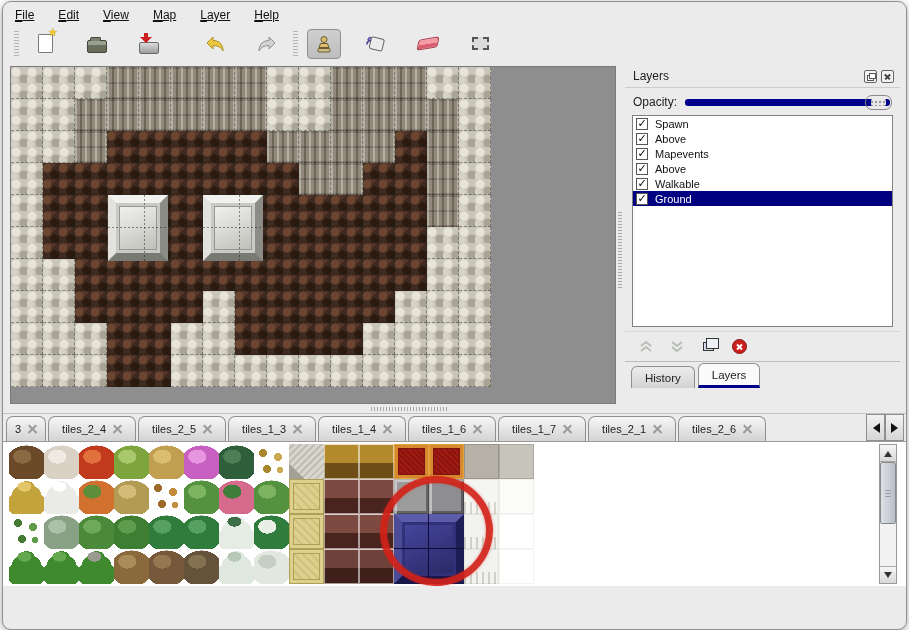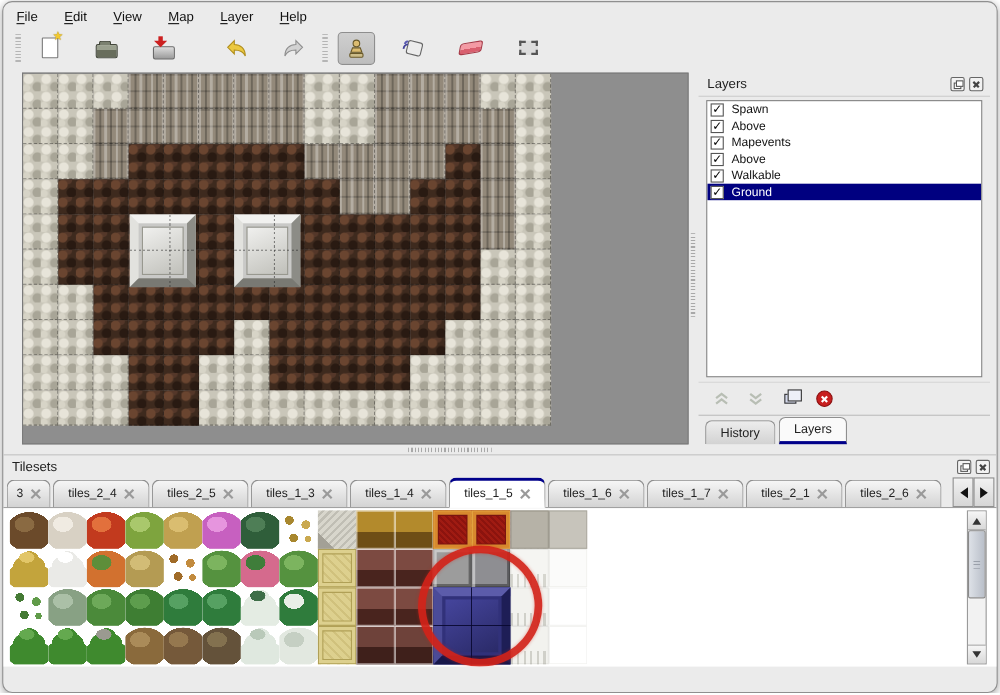--- a/index.html
+++ b/index.html
@@ -2,42 +2,42 @@
 <html><head>
 <meta charset="utf-8">
 <style>
   html,body{margin:0;padding:0;background:#ffffff;font-family:"Liberation Sans","DejaVu Sans",sans-serif;}
   *{box-sizing:border-box;}
   .window{position:relative;width:905px;height:629px;margin:1px auto 0;background:#ebebeb;
     border:1px solid #8f8f8f;border-radius:9px;overflow:hidden;box-shadow:0 2px 8px rgba(0,0,0,.35);}
 
   
   .menubar{height:23px;display:flex;align-items:center;gap:24px;padding:3px 0 0 12px;font-size:12px;color:#111;}
-  .menu-item{cursor:default;}
+  .menu-item{cursor:default;text-decoration:underline;}
   .menu-item u{text-underline-offset:2px;}
 
   
   .toolbar{height:37px;display:flex;align-items:center;padding-left:4px;}
   .tgrip{width:5px;height:26px;margin:0 7px;background:repeating-linear-gradient(180deg,#b5b5b5 0 1px,transparent 1px 3px);}
   .tb{border:1px solid transparent;background:transparent;width:34px;height:30px;margin:0 2px;
       display:inline-flex;align-items:center;justify-content:center;padding:0;border-radius:4px;}
   .tb.active{background:linear-gradient(#cfcfcf,#bdbdbd);border:1px solid #8e8e8e;}
   .gap{width:14px;}
   .ic-new{position:relative;width:15px;height:19px;background:#fff;border:1px solid #7a7a7a;border-radius:1px;display:inline-block;}
   .ic-new .star{position:absolute;right:-6px;top:-9px;color:#f2c930;text-shadow:0 0 1px #8a6c10;font-size:11px;font-family:"DejaVu Sans",sans-serif;}
   .ic-open{position:relative;width:20px;height:13px;background:linear-gradient(180deg,#9aa08e 0 4px,#686d5c 4px);border:1px solid #42463a;border-radius:2px;display:inline-block;margin-top:5px;}
   .ic-open::before{content:"";position:absolute;left:2px;top:-4px;width:9px;height:3px;background:#7b8170;border:1px solid #42463a;border-bottom:none;border-radius:2px 2px 0 0;}
   .ic-save{position:relative;width:20px;height:12px;background:linear-gradient(#dcdcdc,#9c9c9c);border:1px solid #6a6a6a;border-radius:2px;display:inline-block;margin-top:8px;}
   .ic-save::before{content:"";position:absolute;left:4px;top:-10px;width:4px;height:5px;background:#cc2020;}
   .ic-save::after{content:"";position:absolute;left:0px;top:-6px;border:6px solid transparent;border-top:6px solid #cc2020;border-bottom:none;}
   .ic-eraser{width:20px;height:11px;background:linear-gradient(#f49aa4 0 55%,#d95f6e 55%);border:1px solid #a83a48;border-radius:3px;transform:skewX(-20deg) rotate(-10deg);display:inline-block;}
   .ic-select{width:17px;height:13px;border:2px dashed #555;background:#dcdcdc;display:inline-block;}
 
   
-  .main{display:flex;height:342px;padding:4px 6px 0 7px;margin-left:10px;}
+  .main{display:flex;height:342px;padding:4px 6px 16px 7px;}
   .map-view{width:606px;height:338px;border:1px solid #7a7a7a;background:#8e8e8e;position:relative;overflow:hidden;flex:none;}
   .map-canvas{position:absolute;left:0;top:0;display:grid;grid-template-columns:repeat(15,32px);grid-auto-rows:32px;}
   .mcell{width:32px;height:32px;border-right:1px dashed rgba(20,20,20,.38);border-bottom:1px dashed rgba(20,20,20,.38);}
   .m-L{background-color:#c9c6b9;background-image:
       radial-gradient(circle at 5px 5px,#e7e4d9 4px,rgba(0,0,0,0) 5px),
       radial-gradient(circle at 13px 12px,#a8a597 4px,rgba(0,0,0,0) 5px),
       radial-gradient(circle at 3px 13px,#d7d4c7 3px,rgba(0,0,0,0) 4px);
       background-size:16px 16px;}
   .m-C{background-color:#93897a;background-image:
       repeating-linear-gradient(90deg,rgba(255,255,255,.3) 0 2px,rgba(0,0,0,0) 2px 5px,rgba(0,0,0,.25) 5px 7px,rgba(0,0,0,0) 7px 10px),
@@ -403,20 +403,27 @@
       </div>
 
     <div class="right-panel">
       <div class="panel-titlebar">
         <span>Layers</span>
         <span class="sp"></span>
         <span class="wicon float-icon"></span>
         <span class="wicon close-icon"></span>
       </div>
       <div class="panel-sep"></div>
+      <div class="opacity-row">
+        <span>Opacity:</span>
+        <span class="slider">
+          <span class="track"></span>
+          <span class="handle"></span>
+        </span>
+      </div>
       <div class="layer-list">
           <div class="lrow">
             <div class="cb">✓</div>
             <span>Spawn</span>
           </div>
           <div class="lrow">
             <div class="cb">✓</div>
             <span>Above</span>
           </div>
           <div class="lrow">
@@ -459,49 +466,39 @@
           <div class="ptab active">Layers</div>
         </div>
     </div>
   </div>
 
   <div class="hsplit">
       <div class="grip"></div>
     </div>
 
   <div class="tilesets-panel">
-    <div class="panel-titlebar">
-      <span>Tilesets</span>
-      <span class="sp"></span>
-      <span class="wicon float-icon"></span>
-      <span class="wicon close-icon"></span>
-    </div>
     <div class="tileset-tabs">
       <div class="ttab partial">
           <span>3</span>
           <span class="tx"></span>
         </div>
         <div class="ttab">
           <span>tiles_2_4</span>
           <span class="tx"></span>
         </div>
         <div class="ttab">
           <span>tiles_2_5</span>
           <span class="tx"></span>
         </div>
         <div class="ttab">
           <span>tiles_1_3</span>
           <span class="tx"></span>
         </div>
         <div class="ttab">
           <span>tiles_1_4</span>
-          <span class="tx"></span>
-        </div>
-        <div class="ttab active">
-          <span>tiles_1_5</span>
           <span class="tx"></span>
         </div>
         <div class="ttab">
           <span>tiles_1_6</span>
           <span class="tx"></span>
         </div>
         <div class="ttab">
           <span>tiles_1_7</span>
           <span class="tx"></span>
         </div>

